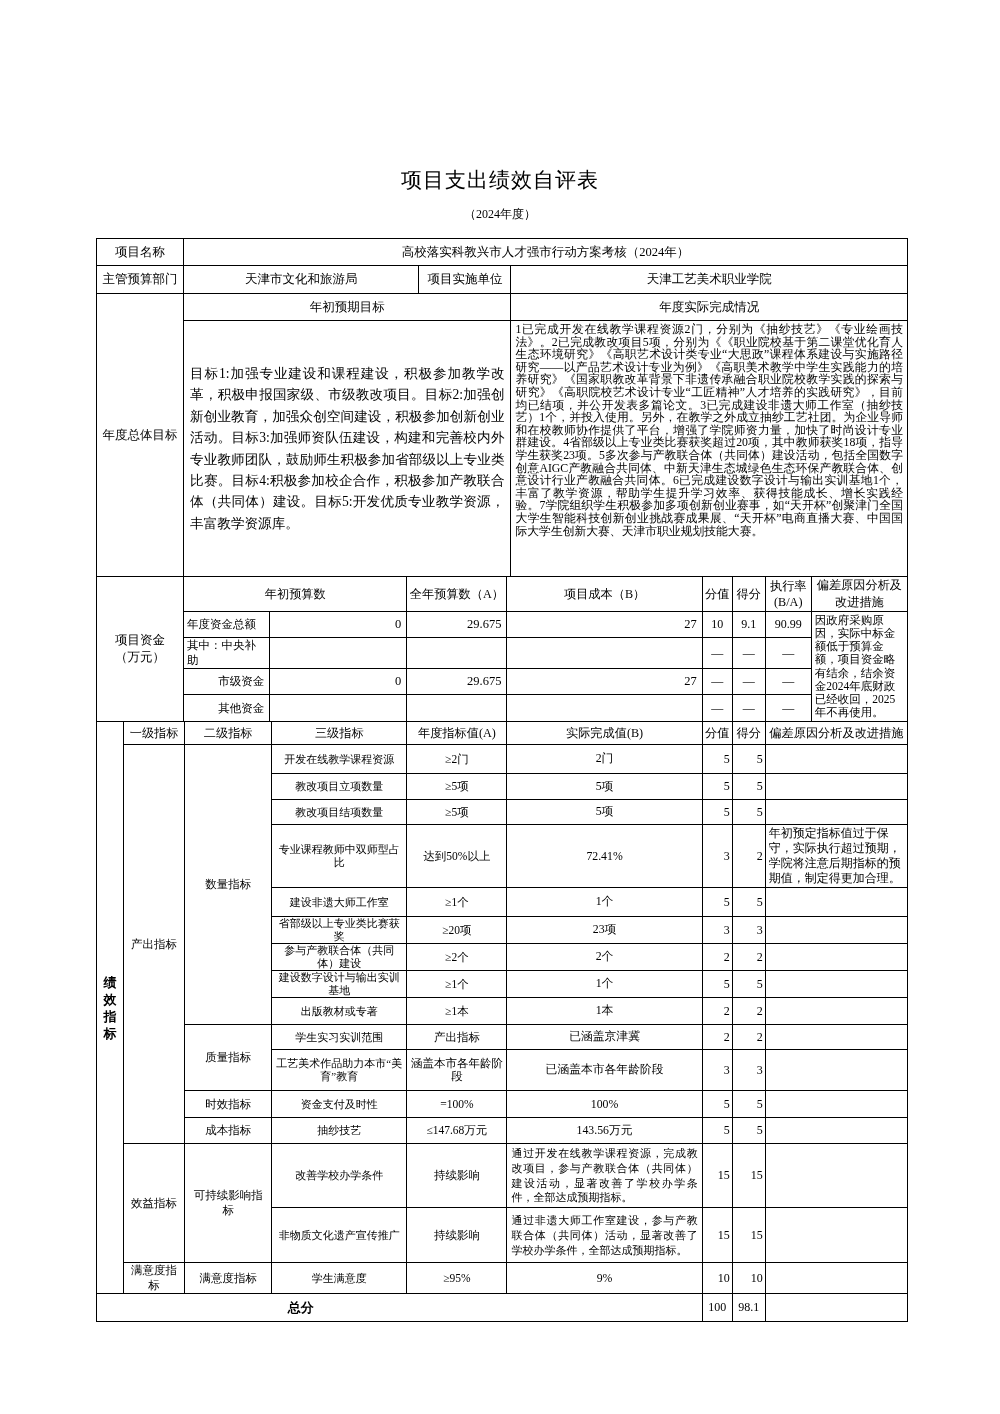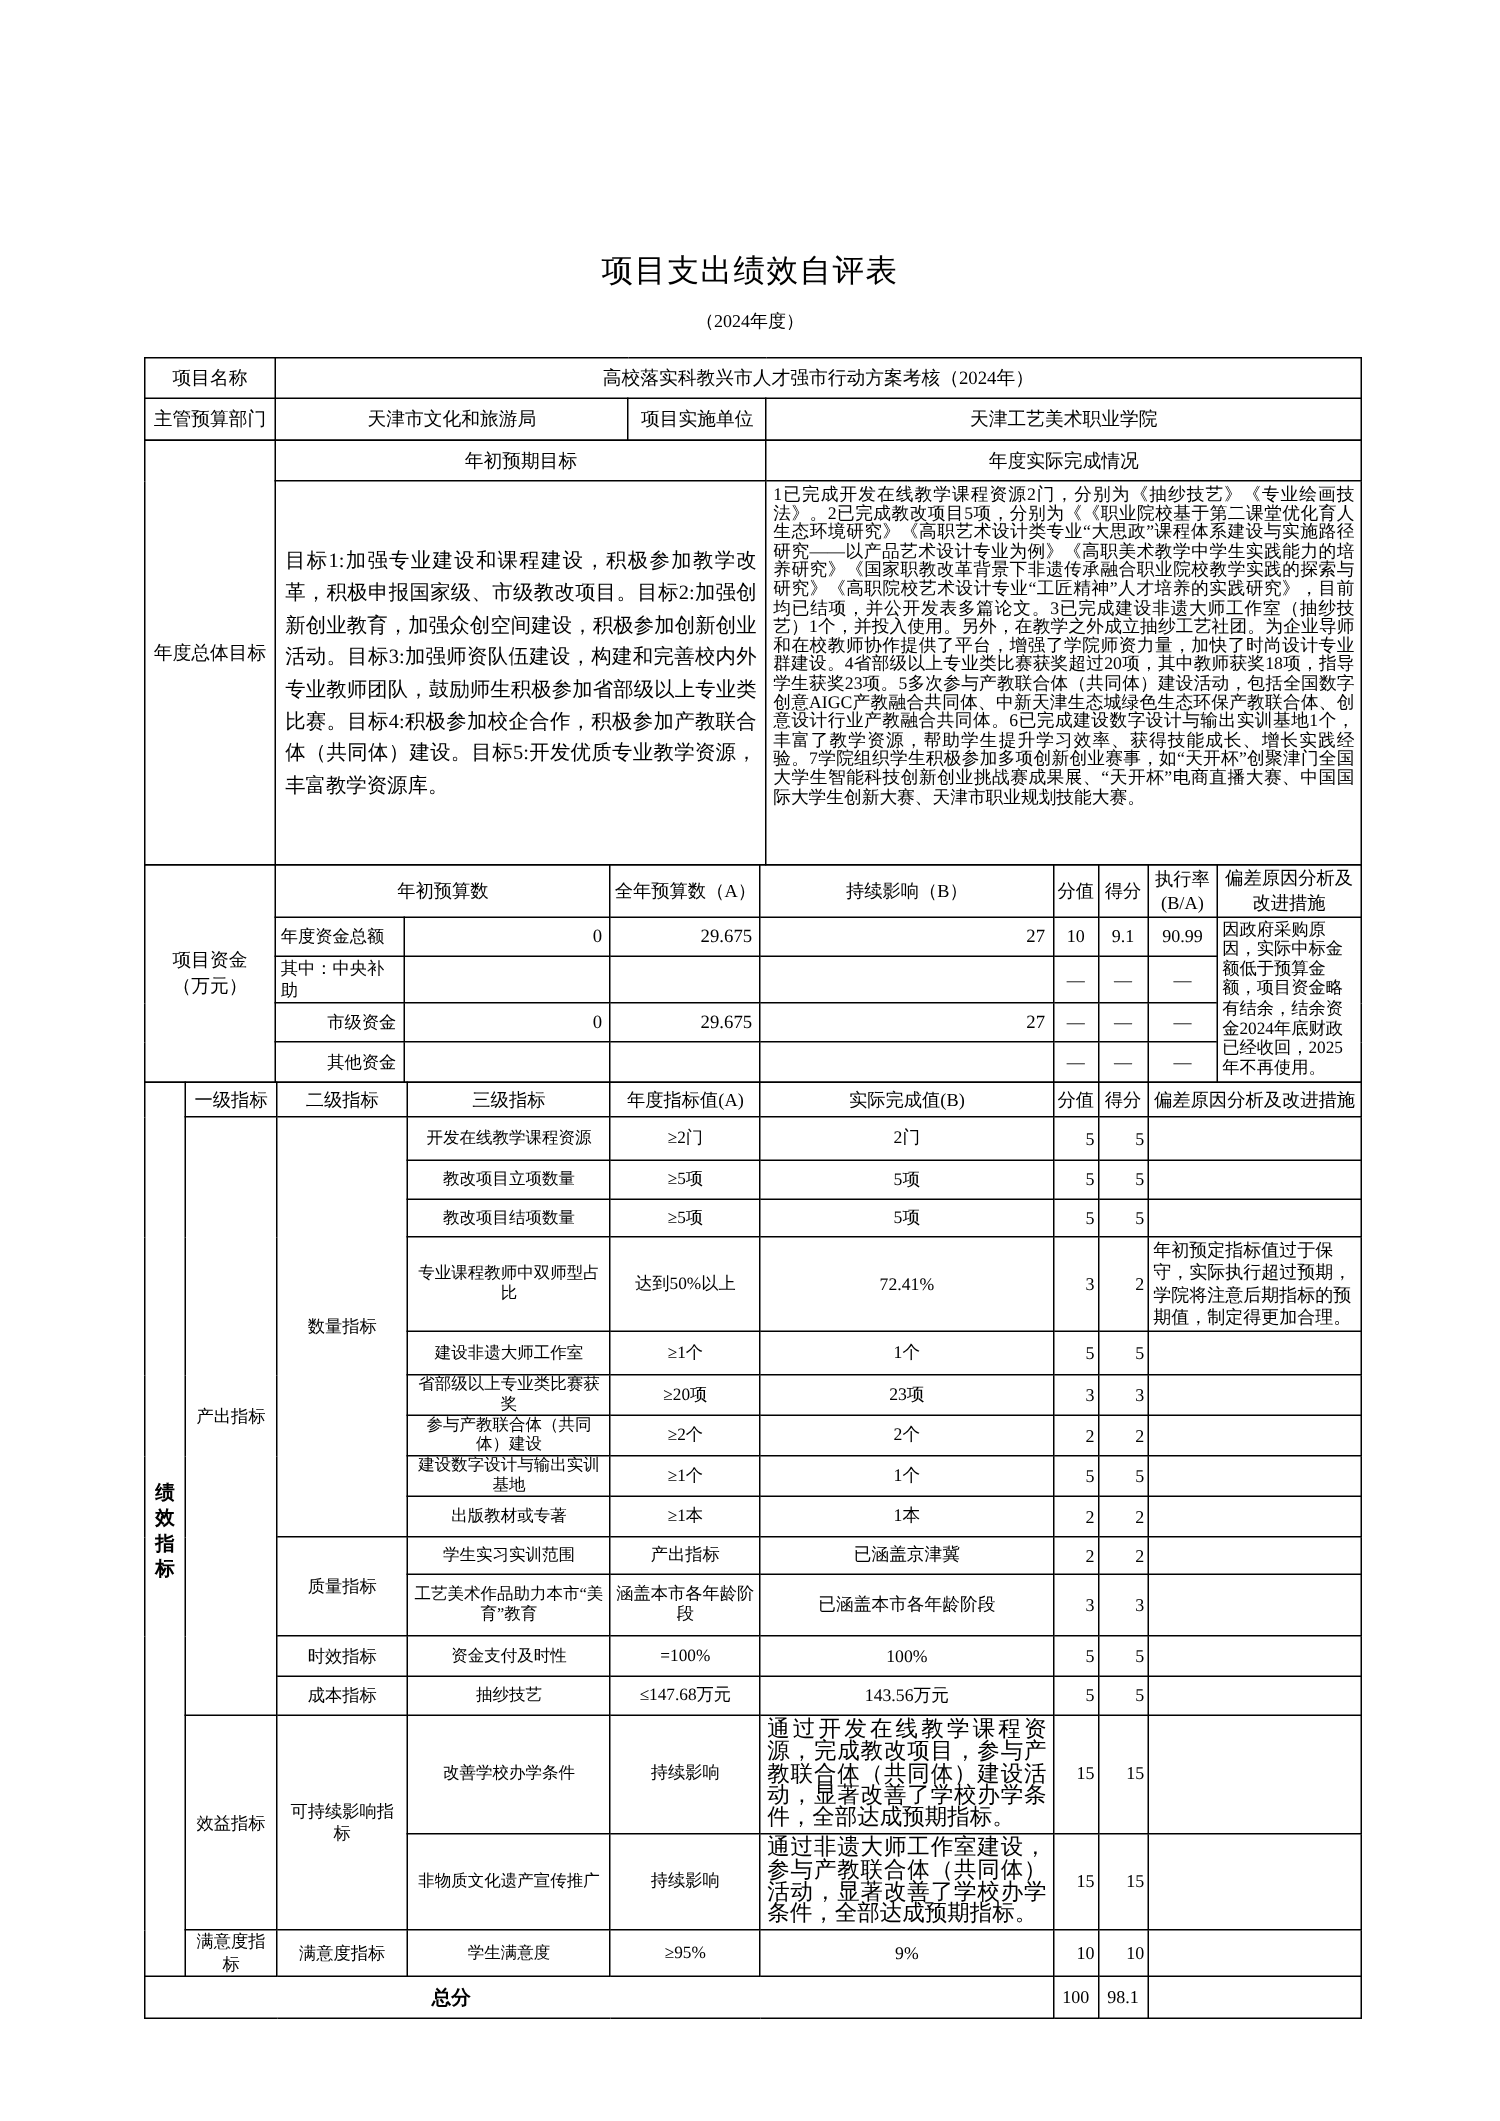--- a/index.html
+++ b/index.html
@@ -16,21 +16,21 @@
   .score-c{font-size:12px;}
   .pre{white-space:pre-line;}
   .goal-left{font-size:13.6px;line-height:21.4px;text-align:justify;padding:4px 6px;vertical-align:middle;}
   .goal-right{font-size:11.8px;line-height:12.6px;text-align:justify;padding:2px 4px;vertical-align:top;}
   .note{font-size:12px;text-align:left;line-height:15px;padding:1px 3px;}
   .fund-note{font-size:11.5px;text-align:left;line-height:13.2px;padding:1px 3px;}
   .lvl{font-size:11.5px;}
   .ind-name{font-size:11px;line-height:13px;}
   .ind-target{font-size:11.5px;line-height:13px;}
   .ind-actual{font-size:11.8px;}
-  .ind-actual-long{font-size:15px;text-align:justify;line-height:14.8px;padding:2px 4px;}
+  .ind-actual-long{font-size:11px;text-align:justify;line-height:14.8px;padding:2px 4px;}
   .vcell{vertical-align:middle;font-weight:bold;}
   .vlabel{width:14px;margin:0 auto;word-break:break-all;line-height:17px;font-size:13px;}
   .total-label{font-weight:bold;padding-right:200px;font-size:13px;}
   .hdr{font-size:12.2px;padding:0 1px;}
 </style>
 </head>
 <body>
 
 <div class="doc-title">项目支出绩效自评表</div>
 <div class="doc-sub">（2024年度）</div>
@@ -88,21 +88,21 @@
         <col style="width:33px">
         <col style="width:46px">
         <col style="width:96px">
       </colgroup>
     <tbody>
         <tr style="height:30px">
       <td rowspan="5" class="pre">项目资金
 （万元）</td>
       <td colspan="2" class="hdr">年初预算数</td>
       <td class="hdr">全年预算数（A）</td>
-      <td class="hdr">持续影响（B）</td>
+      <td class="hdr">项目成本（B）</td>
       <td class="hdr">分值</td>
       <td class="hdr">得分</td>
       <td class="hdr pre">执行率
 (B/A)</td>
       <td class="hdr">偏差原因分析及改进措施</td>
     </tr>
     <tr style="height:26px">
       <td class="tl lvl">年度资金总额</td>
       <td class="num-r">0</td>
       <td class="num-r">29.675</td>

